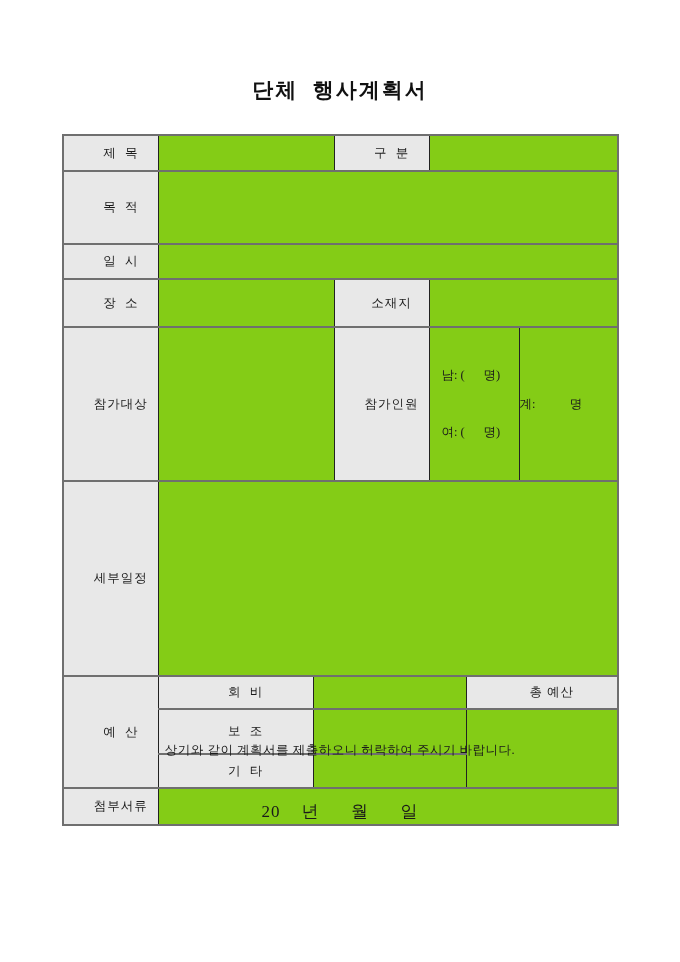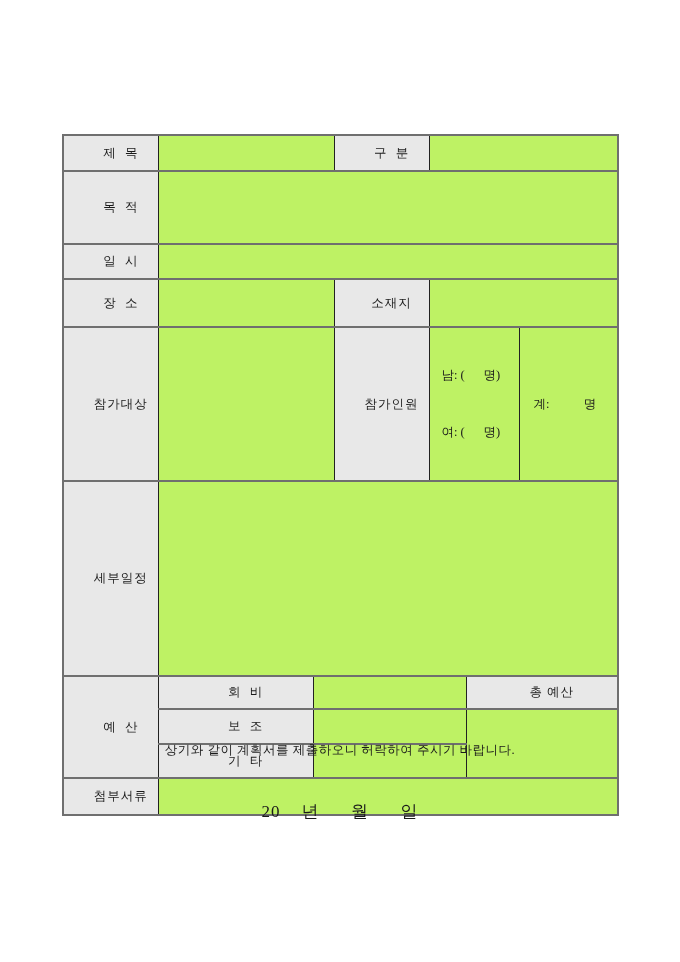--- a/index.html
+++ b/index.html
@@ -42,31 +42,30 @@
     overflow: hidden;
   }
   table.plan td.hdr {
     background: #e8e8e8;
     text-align: center;
     white-space: pre;
     letter-spacing: 1px;
     color: #1a1a1a;
     padding-left: 20px;
   }
-  table.plan td.val { background: #bef264; }
+  table.plan td.val { background: #84cc16; }
   table.plan tr.thin-top td { border-top: 1px solid #1d1d1d; }
   td.mf {
     text-align: left;
     padding-left: 12px;
     white-space: pre;
     line-height: 19px;
   }
   td.total-cell {
     text-align: left;
-    padding-left: 14px;
     white-space: pre;
   }
 
   .statement {
     position: absolute;
     top: 742px; left: 0; width: 680px;
     text-align: center;
     font-size: 12.5px;
     letter-spacing: 0.5px;
     white-space: pre;
@@ -86,20 +85,21 @@
     letter-spacing: 1px;
     white-space: pre;
   }
   .applicant .gap { display: inline-block; width: 78px; }
 </style>
 </head>
 <body>
 
 <div class="page">
 
+  <div class="form-title">단체  행사계획서</div>
 
   <table class="plan">
     <colgroup>
       <col style="width:95px">
         <col style="width:155px">
         <col style="width:21px">
       <col style="width:95px">
         <col style="width:37px">
         <col style="width:53px">
         <col style="width:99px">
@@ -138,21 +138,21 @@
       <tr style="height:195px">
         <td class="hdr">세부일정</td>
         <td class="val" colspan="6"></td>
       </tr>
       <tr style="height:33px">
         <td class="hdr" rowspan="3">예  산</td>
         <td class="hdr">회  비</td>
         <td class="val" colspan="3"></td>
         <td class="hdr" colspan="2">총 예산</td>
       </tr>
-      <tr style="height:35px">
+      <tr style="height:45px">
         <td class="hdr">보  조</td>
         <td class="val" colspan="3"></td>
         <td class="val" colspan="2" rowspan="2"></td>
       </tr>
       <tr style="height:34px">
         <td class="hdr">기  타</td>
         <td class="val" colspan="3"></td>
       </tr>
       <tr style="height:37px">
         <td class="hdr">첨부서류</td>

